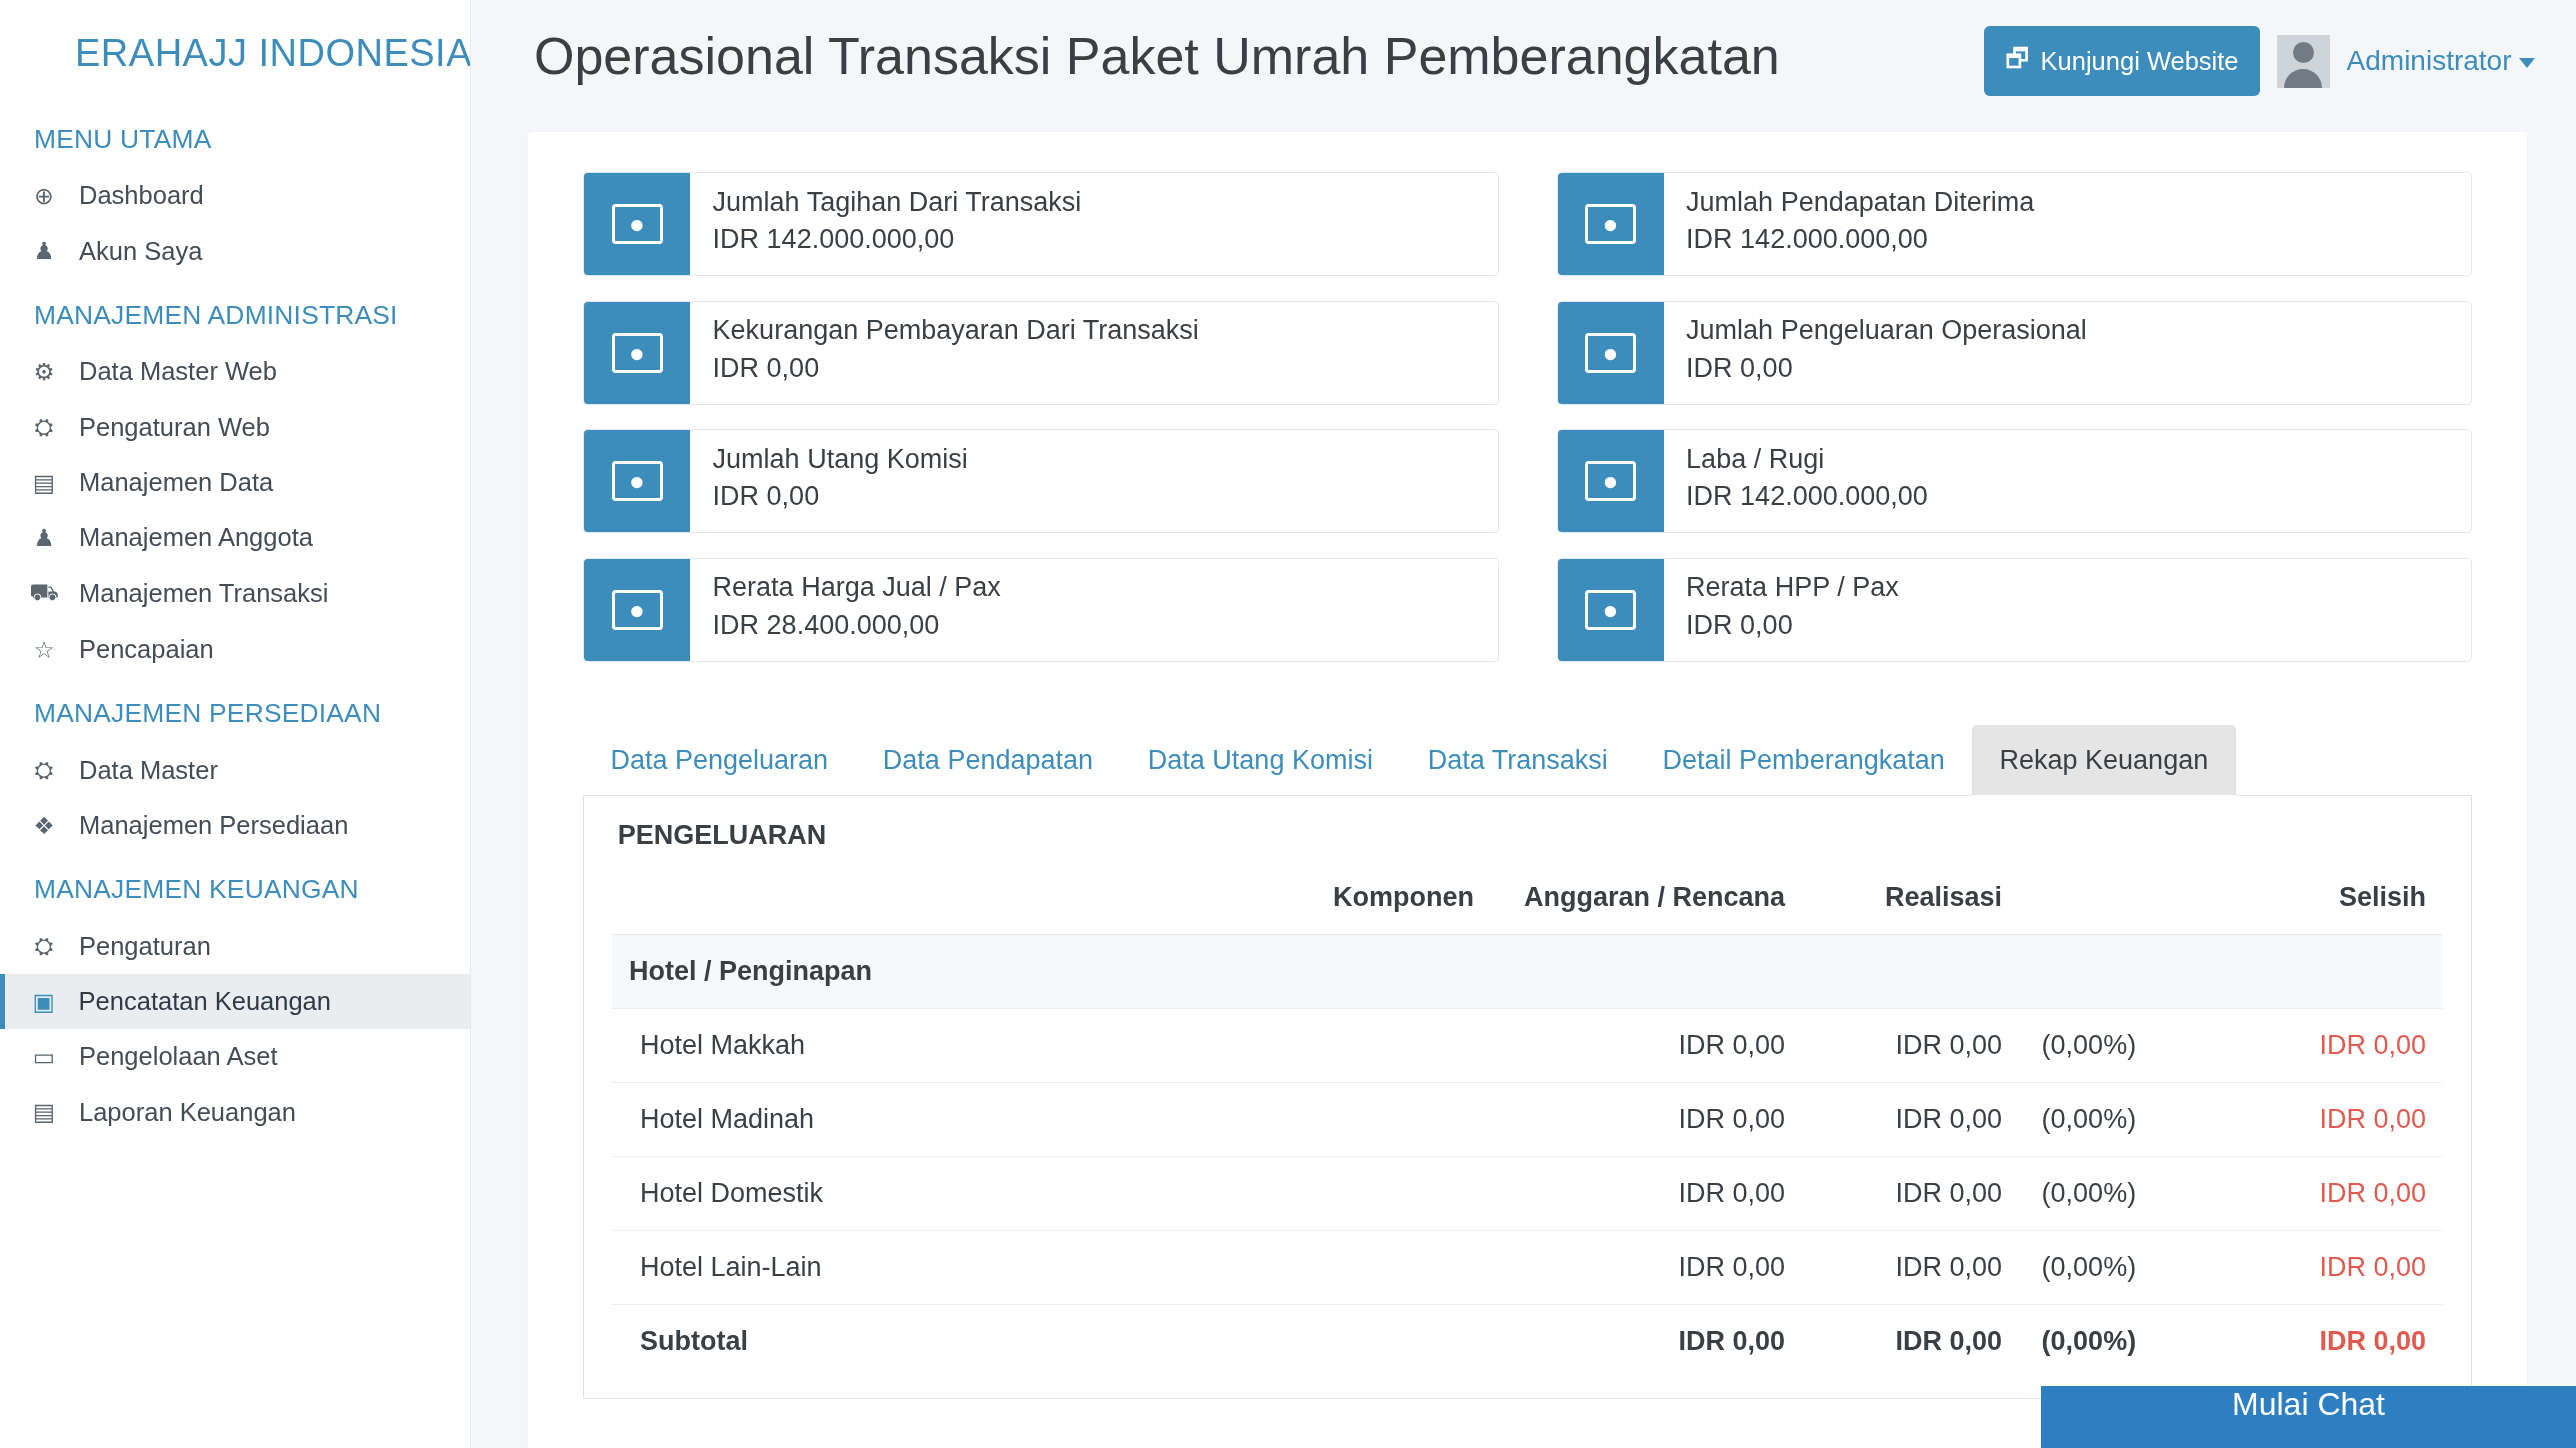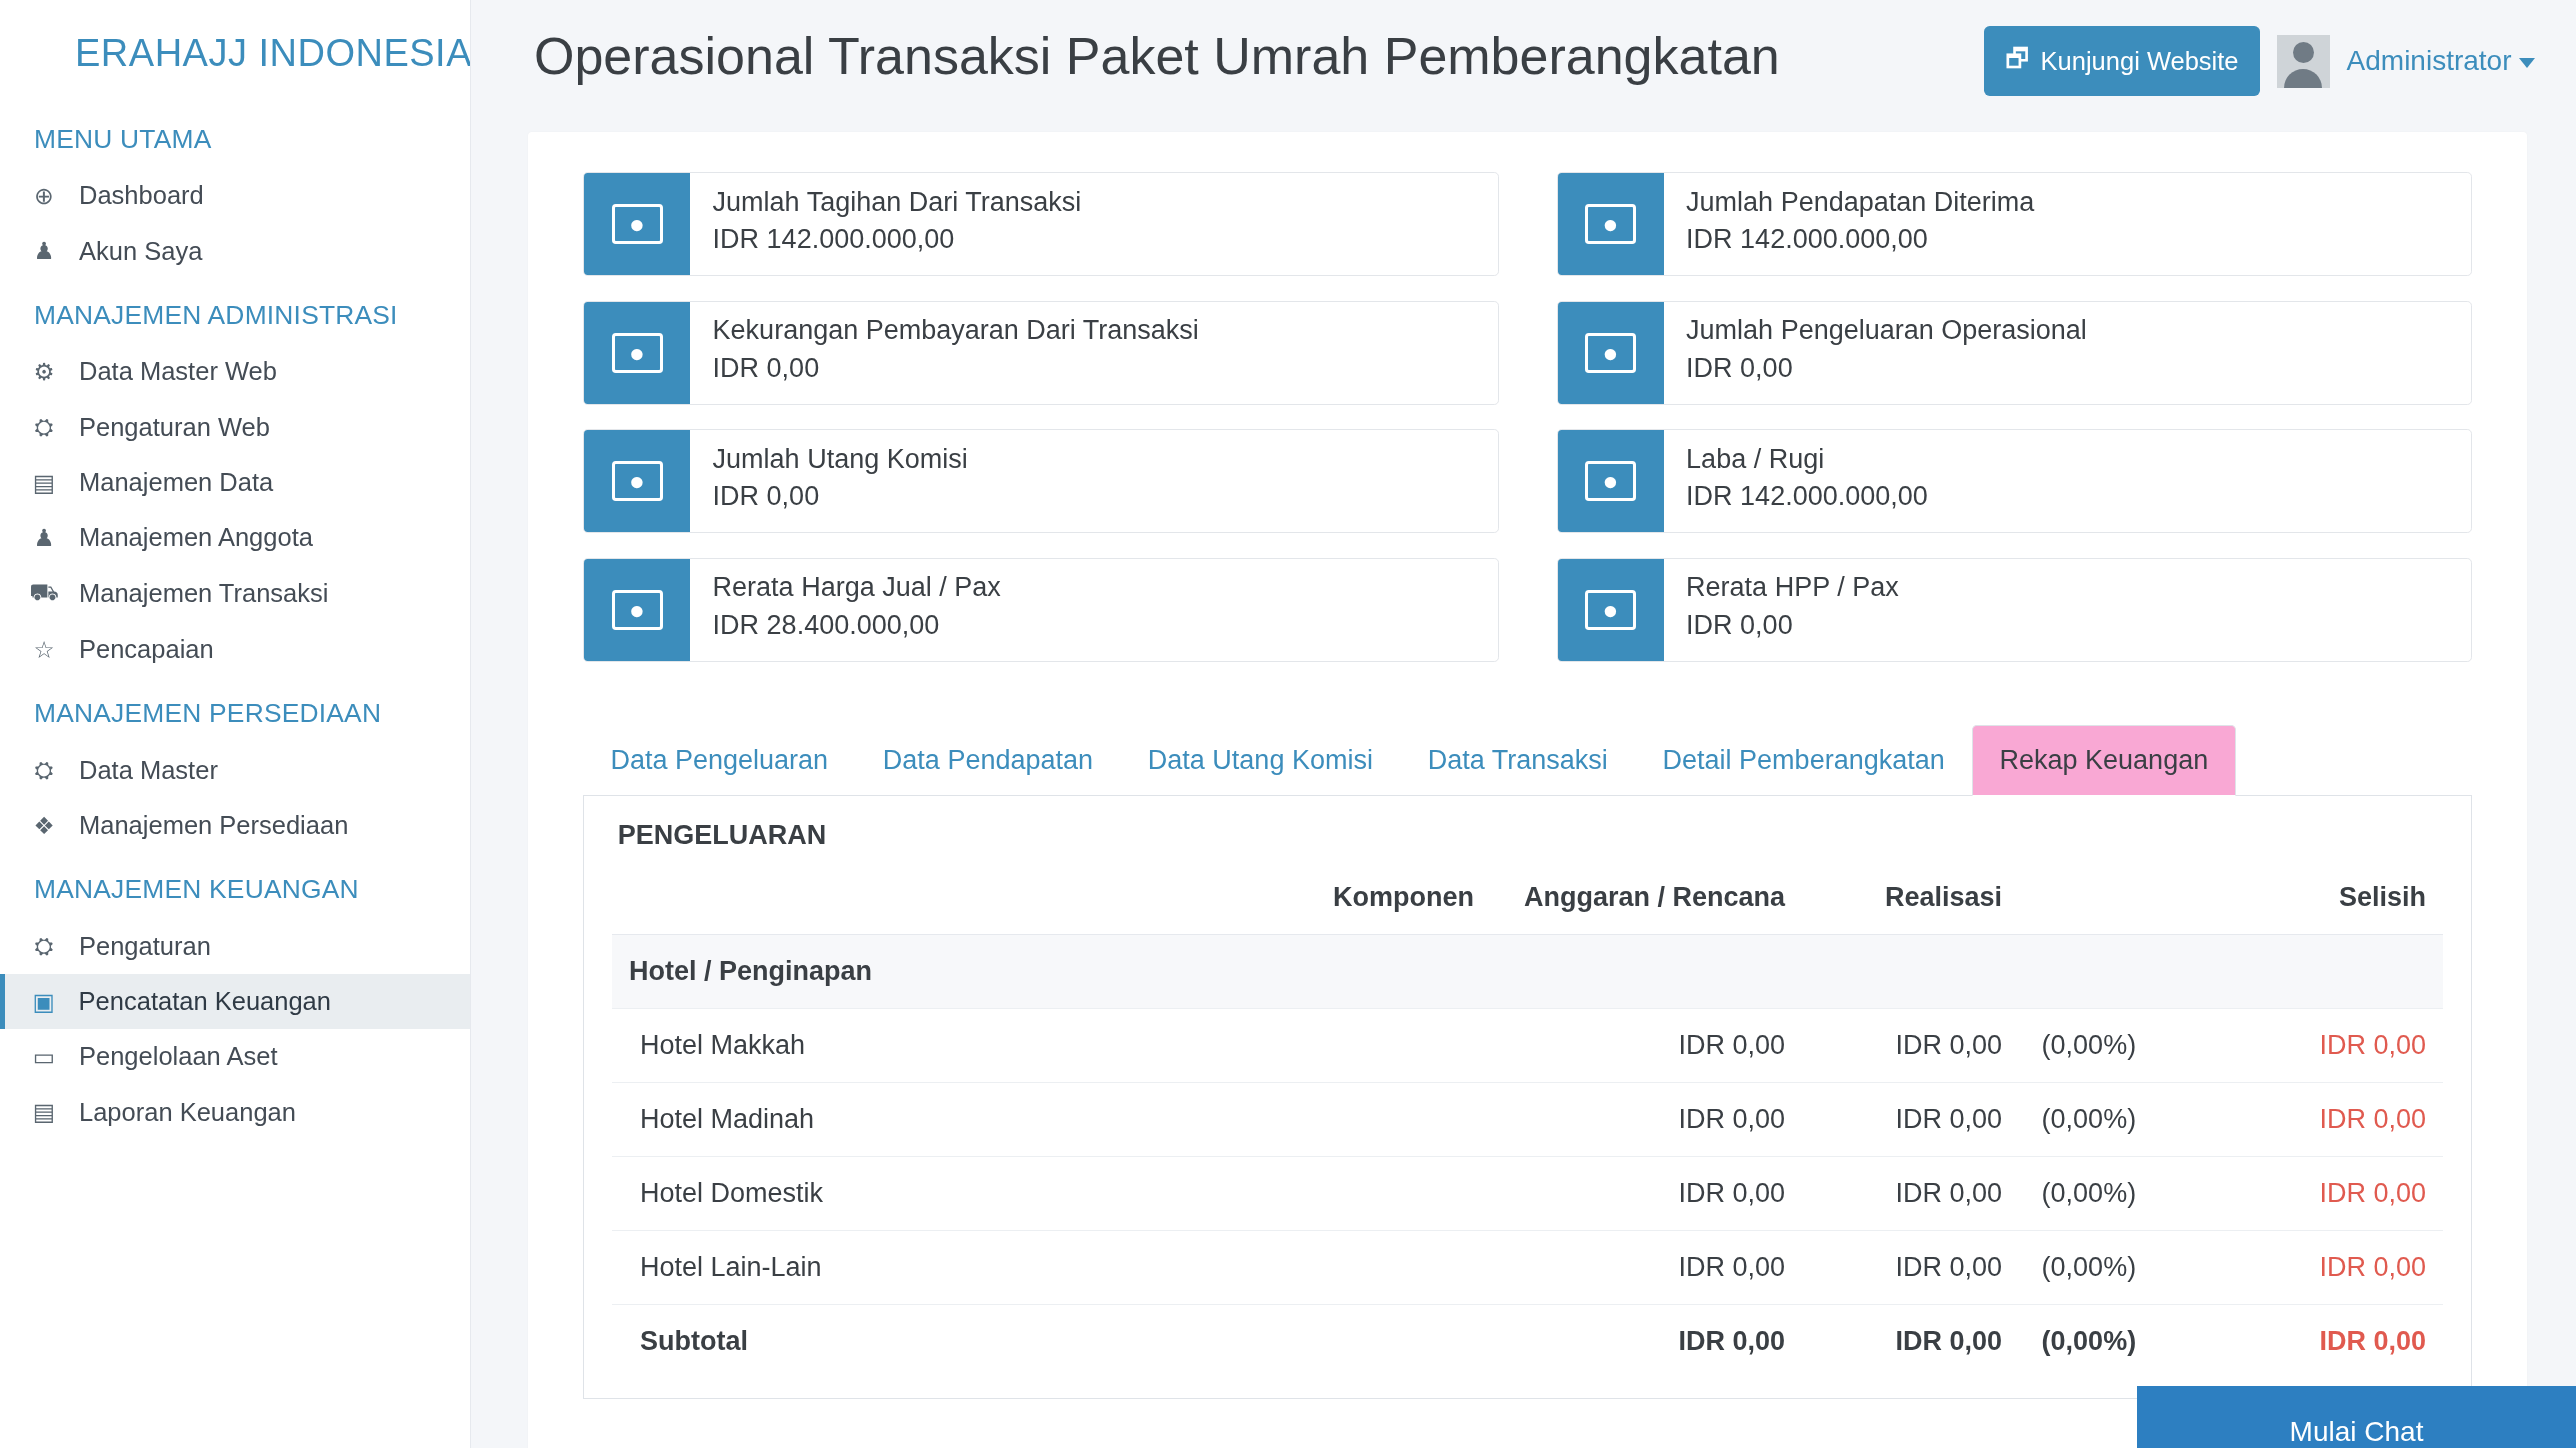--- a/index.html
+++ b/index.html
@@ -153,21 +153,21 @@
     color: #3c8dbc;
     padding: 19px 26.4px;
     cursor: pointer;
     white-space: nowrap;
     border: 0.9px solid transparent;
     border-radius: 4.7px 4.7px 0 0;
     margin-bottom: -0.9px;
   }
   .tab.active {
     color: #3a3f44;
-    background: #f9a8d4;
+    background: #e5e5e5;
     border: 0.9px solid #dfe3e8;
     border-bottom-color: #fff;
   }
 
   
   .panel {
     border: 0.9px solid #dfe3e8;
     border-top: none;
     padding: 24.5px 28px 0 28px;
     height: 603px;
@@ -197,25 +197,25 @@
   td.pct { text-align: left; width: 179px; padding-left: 22.6px; }
   td.selisih { color: #e05a4f; width: 245px; }
   tr.subtotal td.selisih { color: #e05a4f; }
   td.realisasi { width: 217px; }
   td.anggaran { width: 311px; }
 
   
   .chat-btn {
     position: absolute;
     right: 0; bottom: 0;
-    width: 439px; height: 62px;
+    width: 535px; height: 62px;
     background: #2d7fc1;
     color: #fff;
-    font-size: 28px;
-    display: flex; align-items: flex-end; justify-content: center;
+    font-size: 32px;
+    display: flex; align-items: flex-start; justify-content: center;
     cursor: pointer;
   }
 </style>
 </head>
 <body>
 
 <div class="app">
 
   <aside class="sidebar">
     <div class="brand">ERAHAJJ INDONESIA</div>

